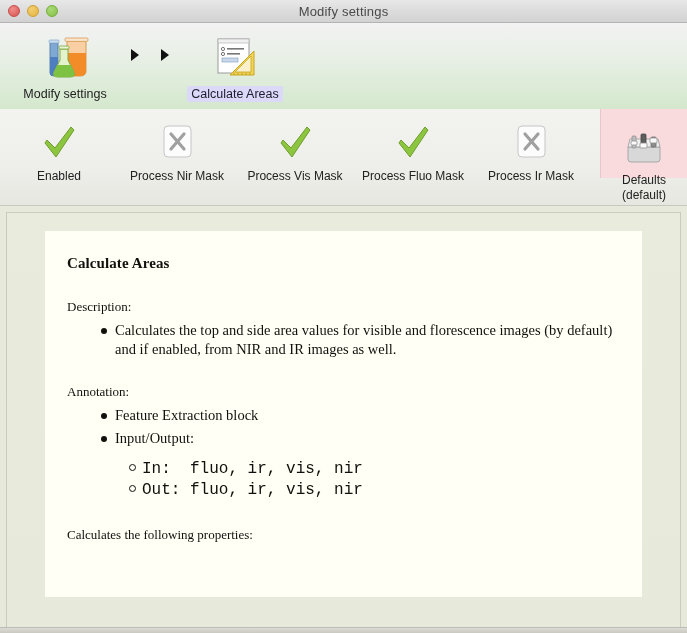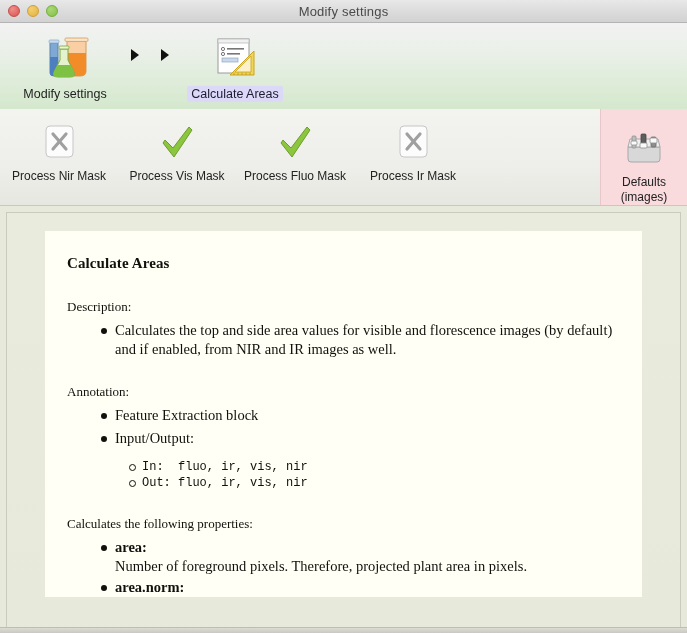--- a/index.html
+++ b/index.html
@@ -131,21 +131,21 @@
     color: #222;
     white-space: nowrap;
     text-align: center;
     line-height: 14px;
   }
   .tool.defaults {
     position: absolute;
     right: 0;
     top: 0;
     width: 87px;
-    height: 96px;
+    height: 69px;
     background: #f9dadd;
     border-left: 1px solid #e8c6ca;
   }
   .tool.defaults .tool-label { line-height: 15px; }
 
   
   .tool-icon svg, .crumb-icon svg { display: block; }
 
   
   .content-outer {
@@ -208,21 +208,21 @@
   }
   ul.b > li.spaced { margin-top: 4px; }
   .prop-name { font-weight: bold; }
   .prop-desc { display: block; }
 
   ul.io {
     list-style: none;
     margin: 10px 0 0 0;
     padding: 0 0 0 62px;
     font-family: "Liberation Mono", monospace;
-    font-size: 12px;
+    font-size: 16px;
     line-height: 1.35;
   }
   ul.io > li {
     position: relative;
     padding-left: 13px;
     white-space: pre;
   }
   ul.io > li::before {
     content: "";
     position: absolute;
@@ -312,20 +312,28 @@
             <line x1="43" y1="46" x2="43" y2="43.5"></line>
           </g>
         </svg>
       </div>
       <div class="crumb-label current">Calculate Areas</div>
     </div>
   </div>
 
   <div class="toolstrip">
 
+    <div class="tool">
+      <div class="tool-icon">
+        <svg width="42" height="46" viewBox="0 0 42 46">
+          <path d="M7 24 L9 21 L17 29 L33 8 L36 11 L18 38 Z" fill="#8cc63f" stroke="#6d9c2e" stroke-width="1" stroke-linejoin="round"></path>
+        </svg>
+      </div>
+      <div class="tool-label">Enabled</div>
+    </div>
 
     <div class="tool">
       <div class="tool-icon">
         <svg width="42" height="46" viewBox="0 0 42 46">
           <rect x="8" y="7" width="27" height="31" rx="4" fill="#fcfcfc" stroke="#c6c6c6" stroke-width="1"></rect>
           <g stroke="#a0a0a0" stroke-width="3.2" stroke-linecap="round">
             <line x1="15" y1="15" x2="28" y2="30"></line>
             <line x1="28" y1="15" x2="15" y2="30"></line>
           </g>
         </svg>
@@ -372,21 +380,21 @@
           <rect x="9" y="9" width="4" height="12" rx="1" fill="#bdbdbd" stroke="#8f8f8f" stroke-width="0.8"></rect>
           <rect x="8" y="14" width="6" height="4" rx="1" fill="#fafafa" stroke="#8f8f8f" stroke-width="0.8"></rect>
           <rect x="18" y="7" width="5" height="13" rx="1" fill="#5e5e5e" stroke="#454545" stroke-width="0.8"></rect>
           <rect x="17" y="16" width="7" height="5" rx="1" fill="#fafafa" stroke="#8f8f8f" stroke-width="0.8"></rect>
           <rect x="28" y="10" width="5" height="10" rx="1" fill="#8e8e8e" stroke="#6d6d6d" stroke-width="0.8"></rect>
           <rect x="27" y="11" width="7" height="5" rx="1" fill="#fafafa" stroke="#8f8f8f" stroke-width="0.8"></rect>
         </svg>
       </div>
       <div class="tool-label">
         <div>Defaults</div>
-        <div>(images)</div>
+        <div>(default)</div>
       </div>
     </div>
   </div>
 
   <div class="content-outer">
     <div class="content-frame">
       <div class="doc">
 
         <h1>Calculate Areas</h1>
 
@@ -399,29 +407,19 @@
         <ul class="b">
           <li>Feature Extraction block</li>
           <li class="spaced">Input/Output:</li>
         </ul>
         <ul class="io">
           <li>In:  fluo, ir, vis, nir</li>
           <li>Out: fluo, ir, vis, nir</li>
         </ul>
 
         <div class="sec-label">Calculates the following properties:</div>
-        <ul class="b">
-          <li>
-            <span class="prop-name">area:</span>
-            <span class="prop-desc">Number of foreground pixels. Therefore, projected plant area in pixels.</span>
-          </li>
-          <li>
-            <span class="prop-name">area.norm:</span>
-            
-          </li>
-        </ul>
 
       </div>
     </div>
   </div>
 
   <div class="bottom-rail"></div>
 </div>
 
 </body></html>

